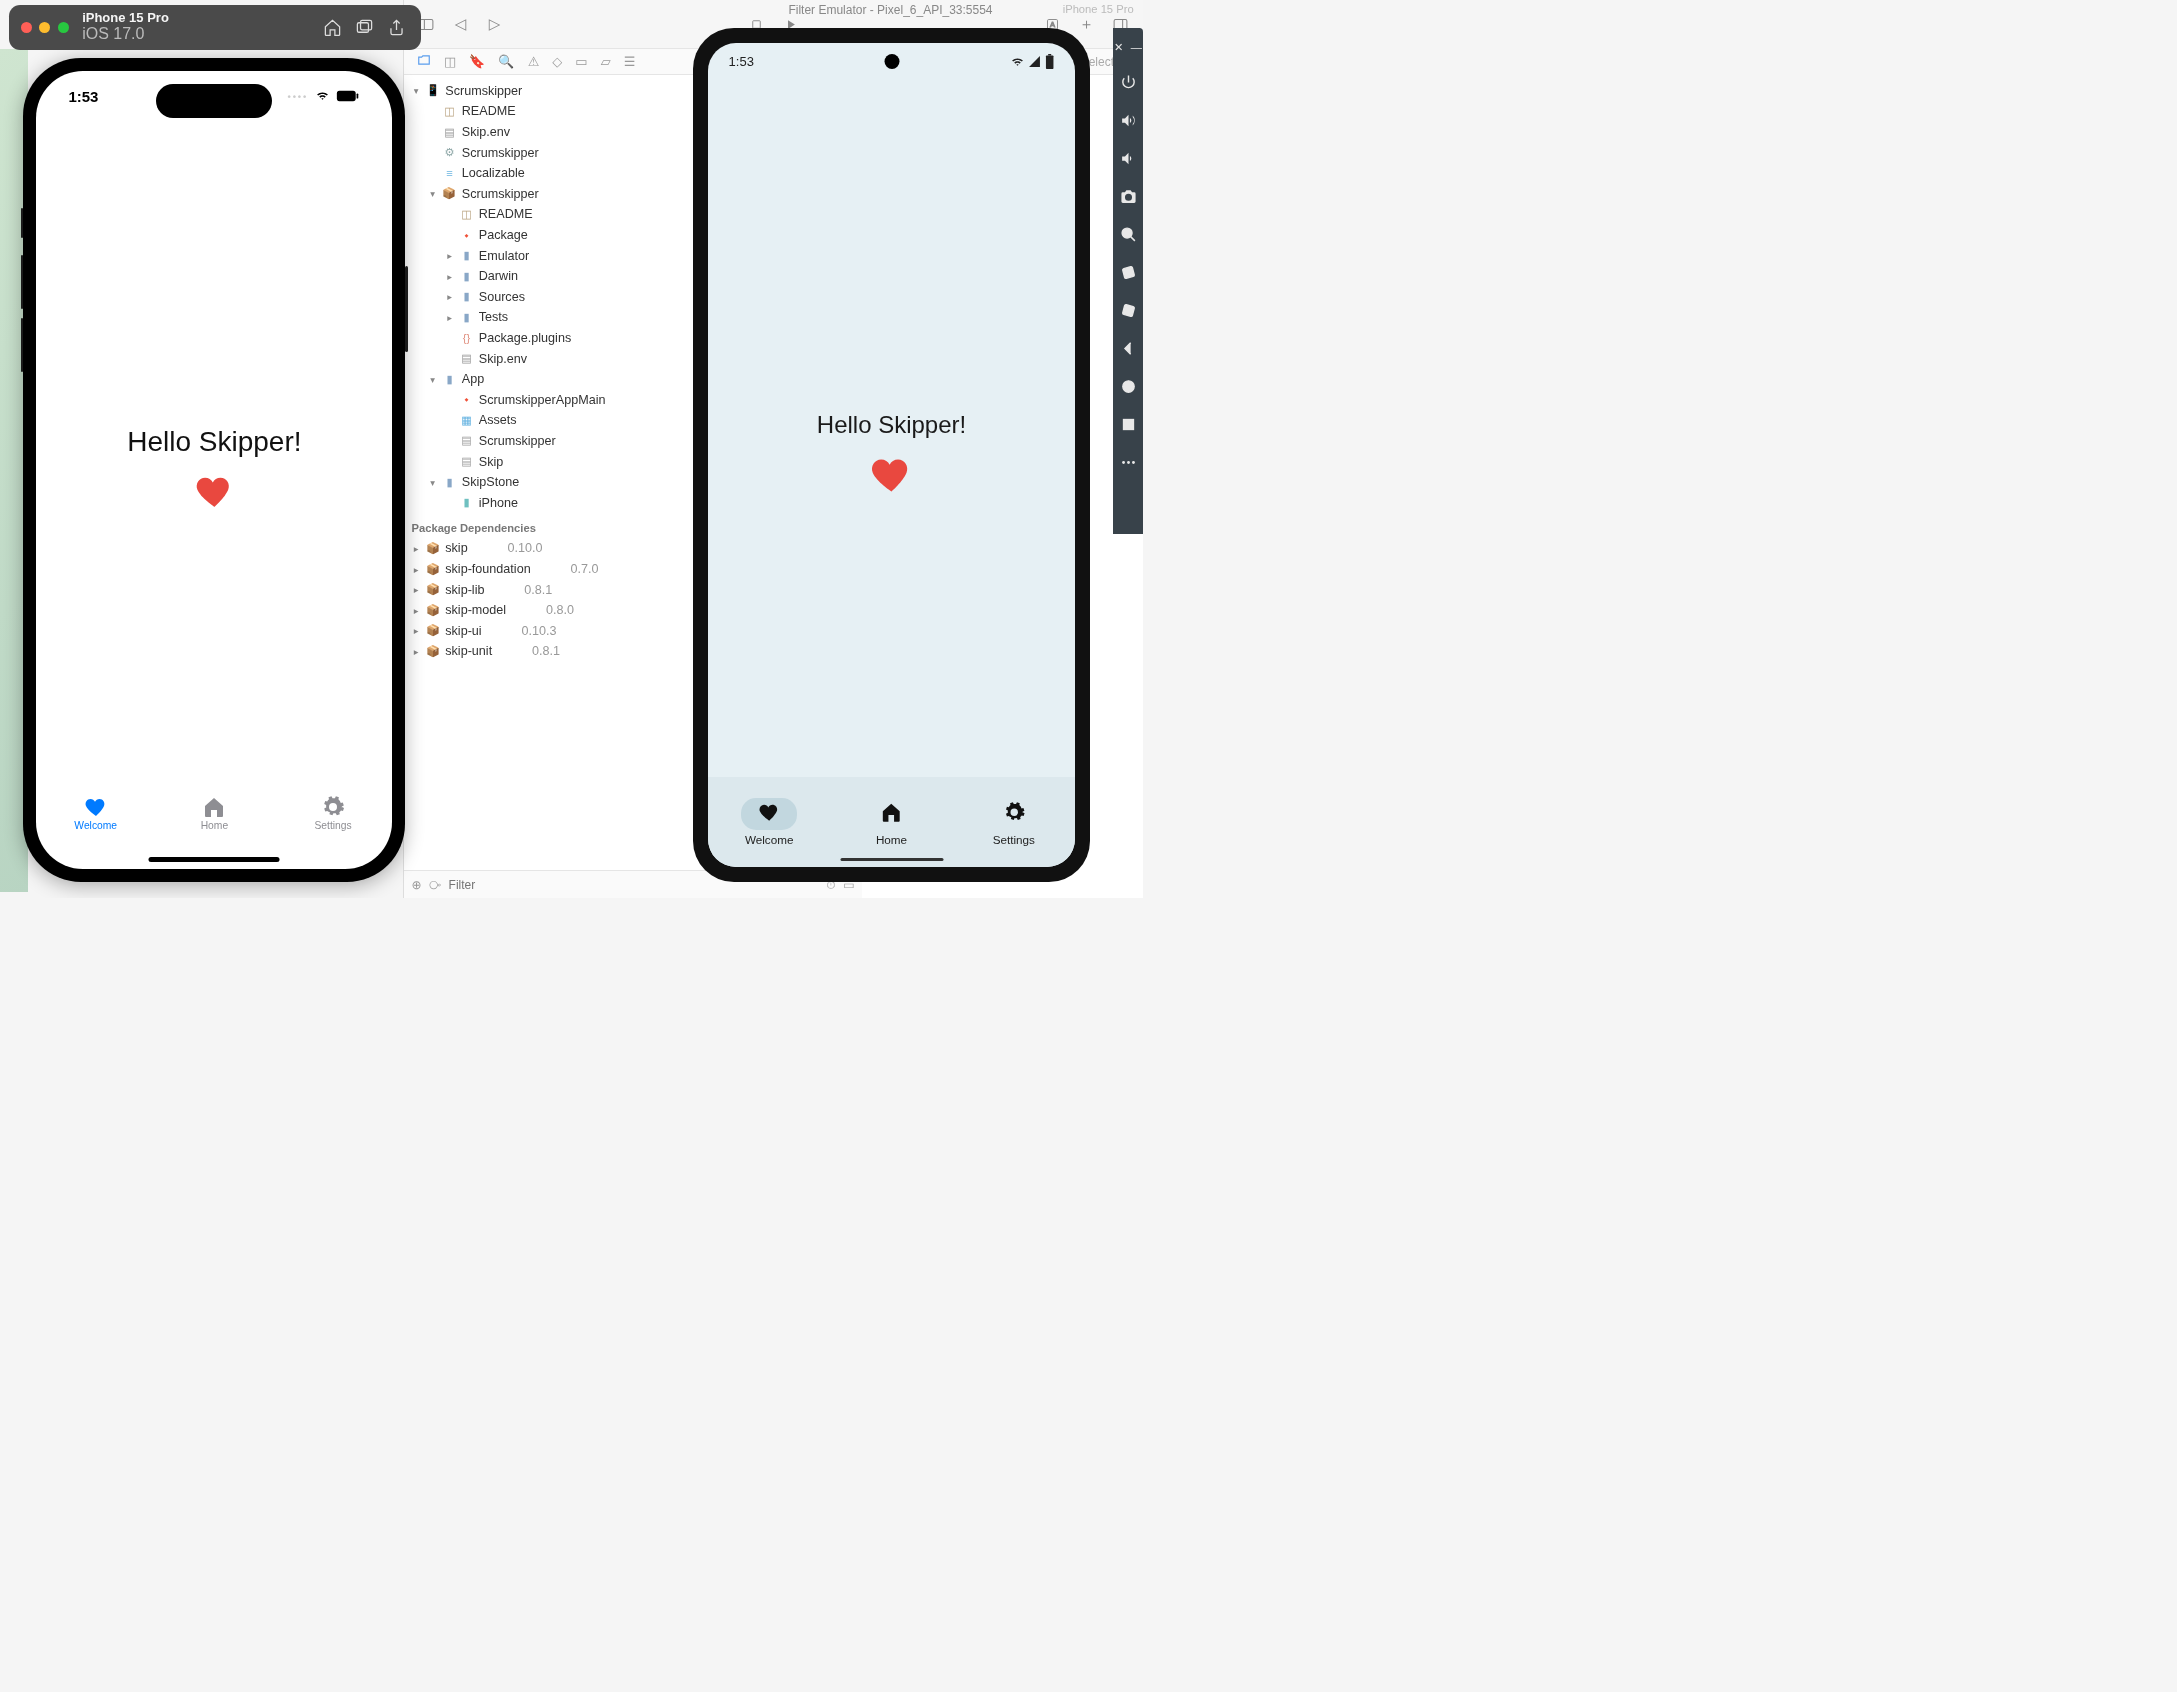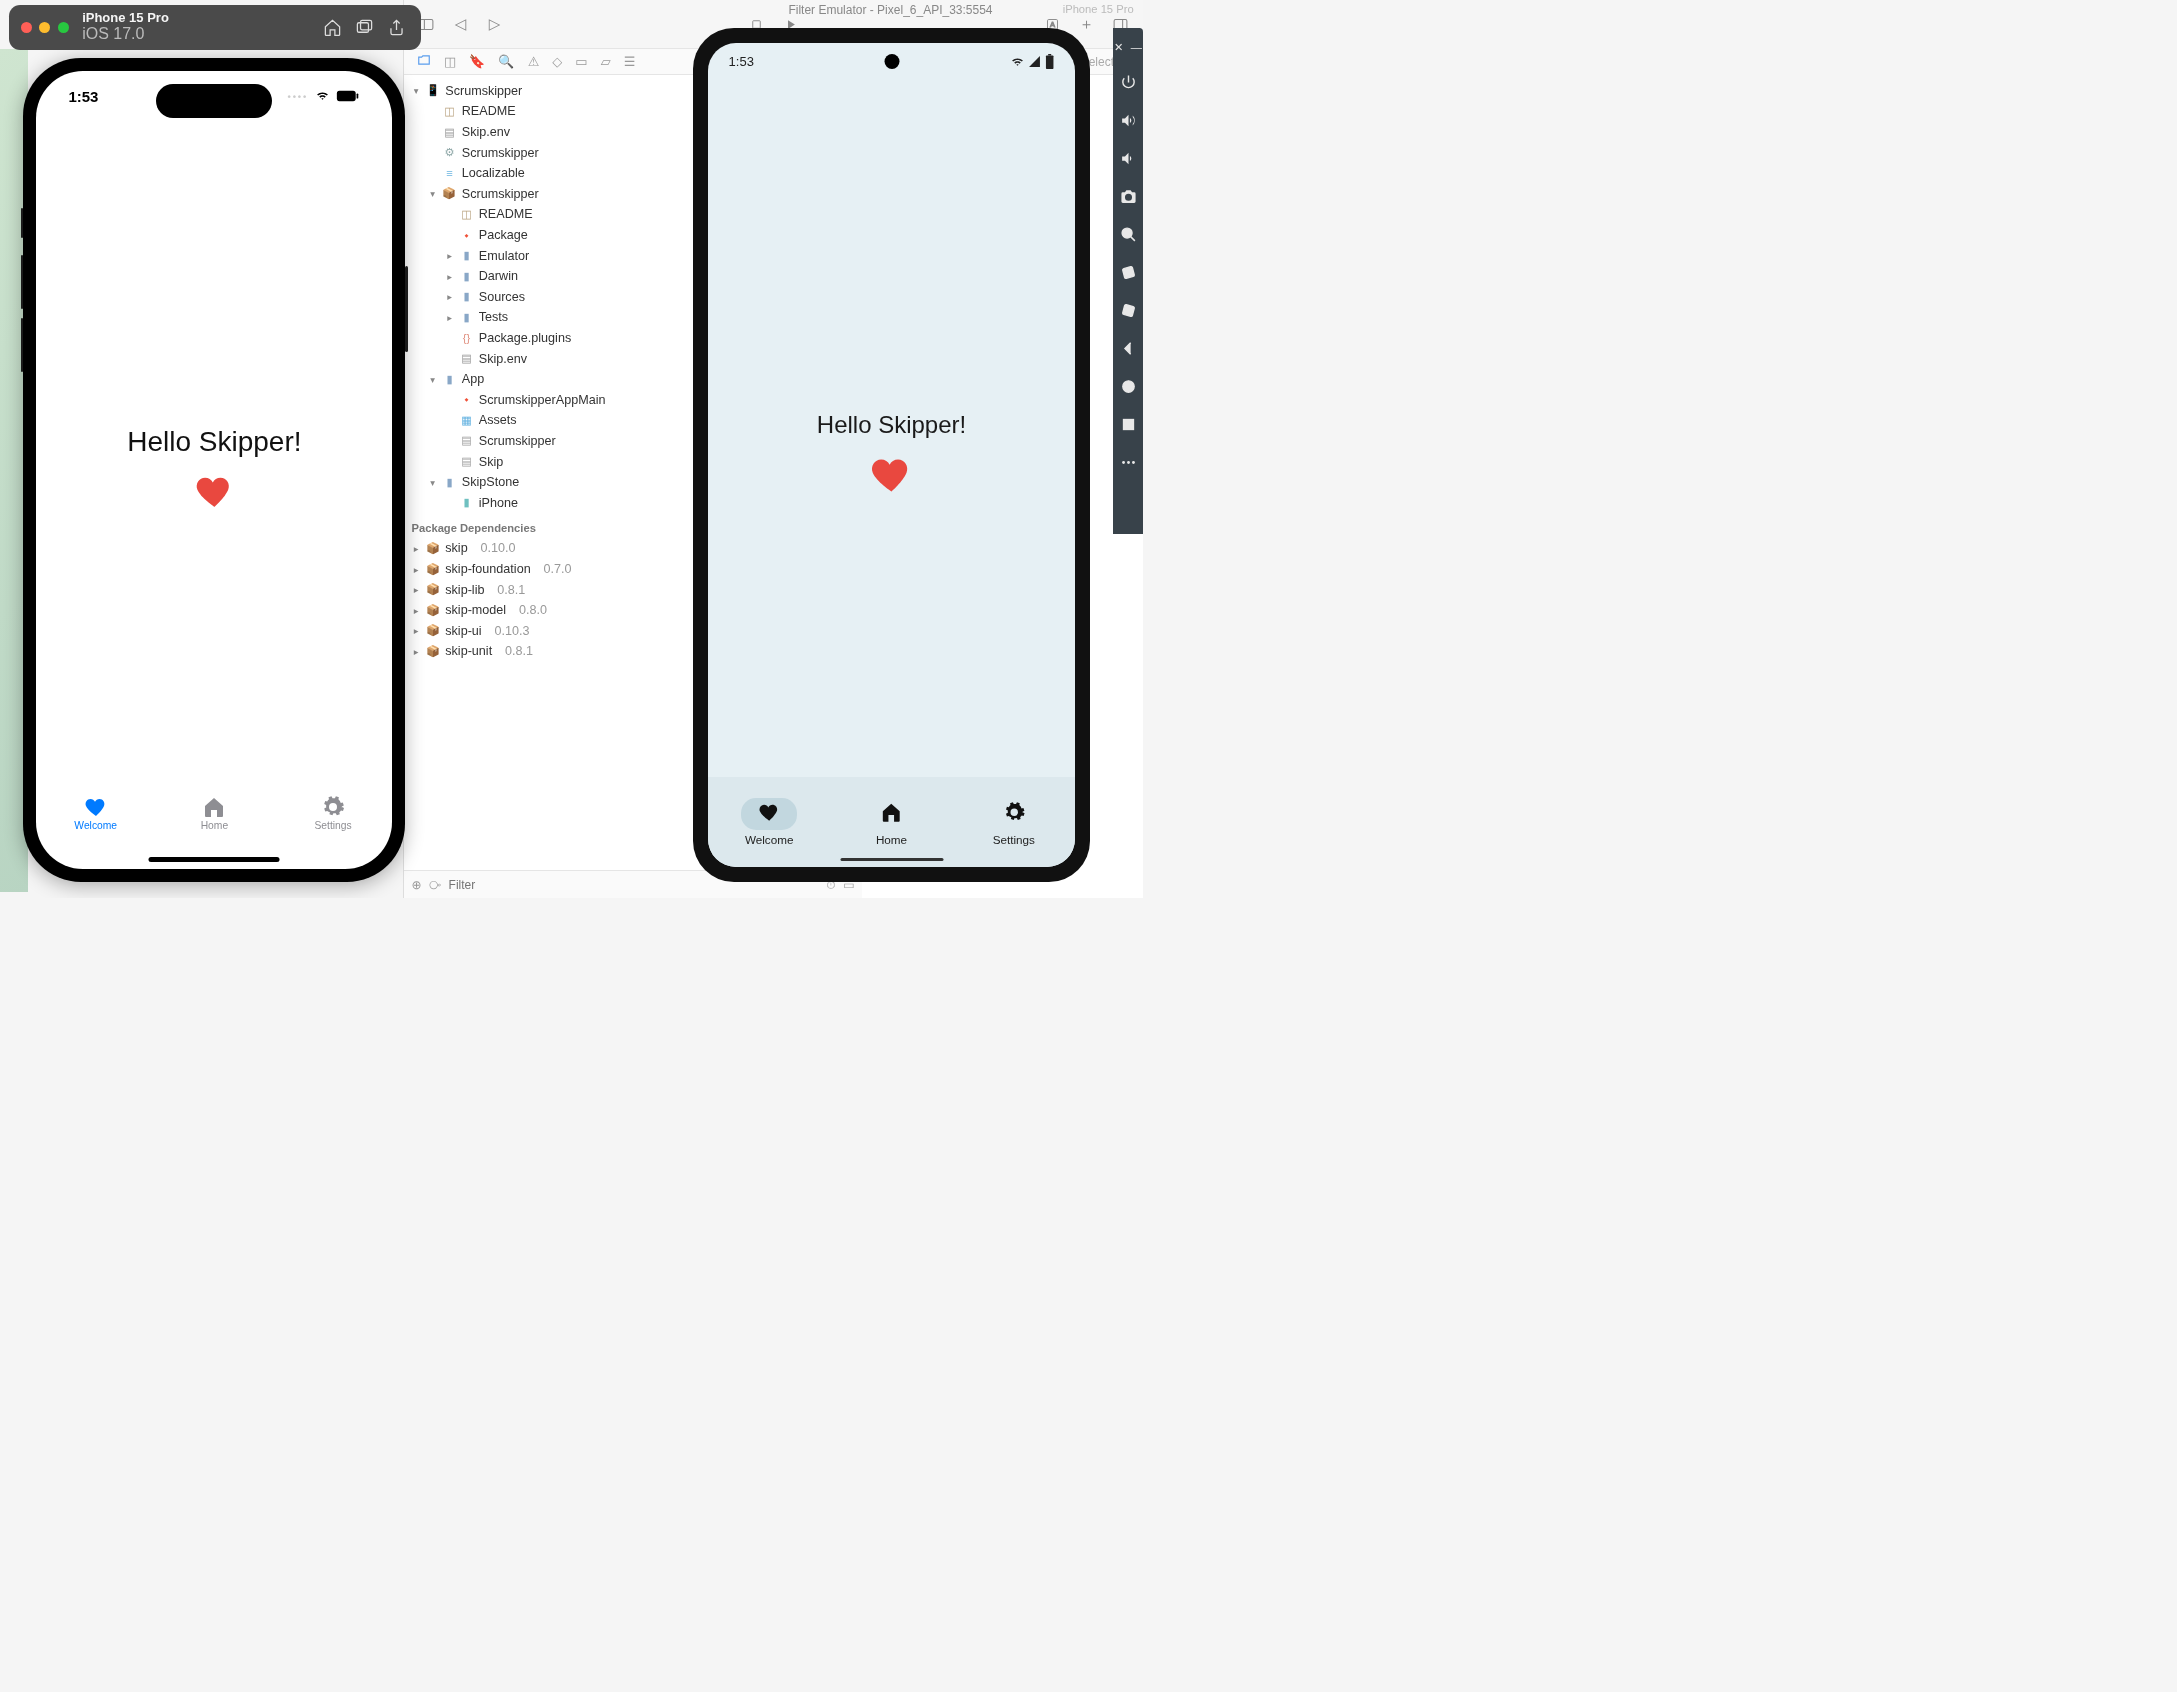--- a/index.html
+++ b/index.html
@@ -53,21 +53,21 @@
   height: 20.6px;
   padding-left: 7.5px;
   gap:4.7px;
 }
 .xcode-nav .disclosure { width:9.4px; text-align:center; color:#888; font-size:9.4px;}
 .xcode-nav .file-icon { width:15px; height:15px; display:inline-flex; align-items:center; justify-content:center; font-size:11.2px;}
 .xcode-nav .i0 { padding-left: 7.5px; }
 .xcode-nav .i1 { padding-left: 24px; }
 .xcode-nav .i2 { padding-left: 41px; }
 .xcode-nav .section-head { color:#777; font-size:11.2px; font-weight:600; padding:9.4px 7.5px 3.7px; }
-.pkg-ver {color:#999;}
+.pkg-ver {color:#999;margin-left:27px;}
 .xcode-bottom {
   position:absolute; left:0; right:281px; bottom:0;
   height:28px; border-top:0.9px solid #e5e5e5;
   display:flex; align-items:center; padding:0 7.5px; gap:7.5px;
   background:#fafafa; color:#999; font-size:12px;
 }
 .filter-input{ flex:1; border:none; background:transparent; font-size:12px; outline:none;}
 .ic-folder{color:#89a7c7;}
 .ic-swift{color:#f05138;}
 .ic-pkg{color:#cda757;}

